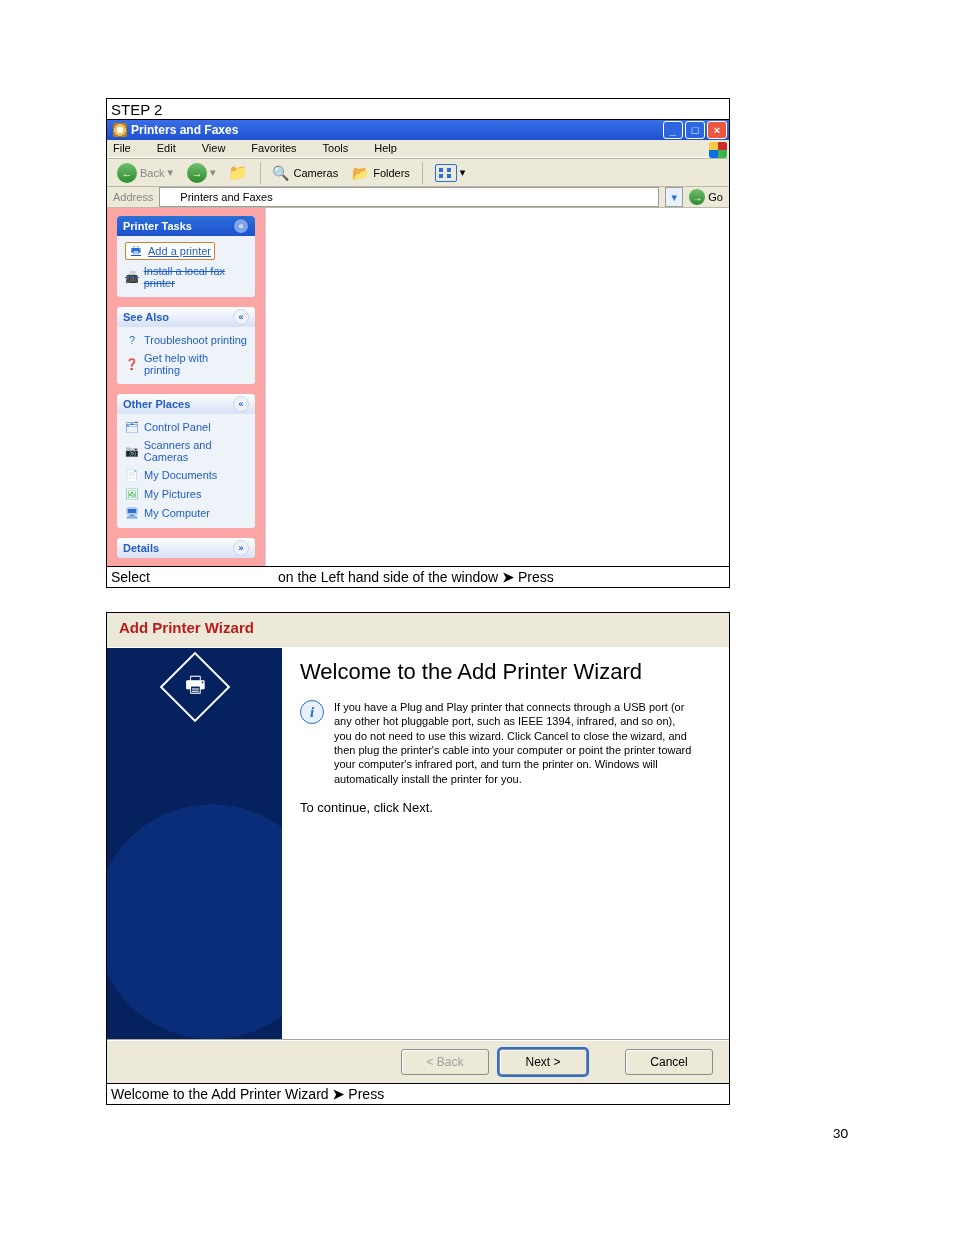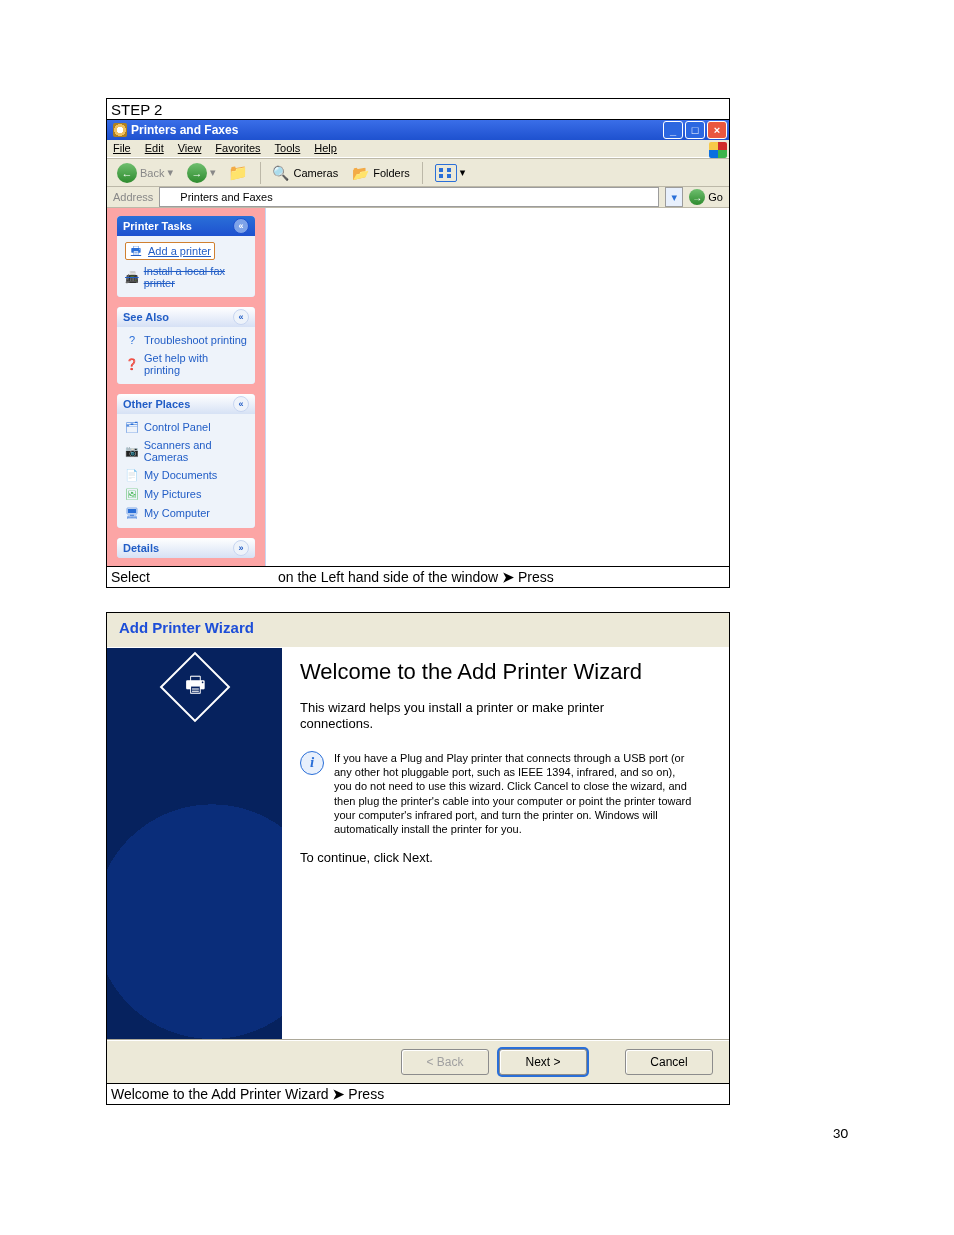--- a/index.html
+++ b/index.html
@@ -88,24 +88,23 @@
     border-radius: 2px;
   }
 
   .menubar {
     height: 20px;
     background: #ece9d8;
     display: flex; align-items: center;
     padding: 0 6px;
     font-size: 11px;
     color: #000;
-    gap: 14px;
+    gap: 26px;
     border-bottom: 1px solid #fff;
     position: relative;
-    text-decoration: underline;
   }
   .menubar .xp-flag {
     position: absolute; right: 2px; top: 2px;
     width: 18px; height: 16px;
     background:
       conic-gradient(#cf2b2b 0 25%, #3cb44b 0 50%, #0a6fe0 0 75%, #f7c948 0 100%);
     border-radius: 2px;
   }
 
   .toolbar {
@@ -249,21 +248,21 @@
   .wizard {
     width: 100%; height: 470px;
     background: #ece9d8;
     display:flex; flex-direction:column;
     box-sizing:border-box;
   }
   .wiz-title {
     height: 28px;
     padding: 6px 12px 0 12px;
     font-family: Tahoma, Arial, sans-serif;
-    font-size: 15px; font-weight: bold; color:#1d4ed8;
+    font-size: 15px; font-weight: bold; color:#b91c1c;
   }
   .wiz-main {
     flex:1;
     border-top:1px solid #fff;
     border-bottom:1px solid #aca899;
     display:flex;
     background:#fff;
   }
   .wiz-side {
     width: 175px;
@@ -488,21 +487,20 @@
       <div class="wiz-title">Add Printer Wizard</div>
 
       <div class="wiz-main">
         <div class="wiz-side">
           <div class="printer-mark">
               <span>🖶</span>
             </div>
         </div>
         <div class="wiz-content">
           <h1 class="wiz-h1">Welcome to the Add Printer Wizard</h1>
-          <p class="wiz-p">This wizard helps you install a printer or make printer connections.</p>
           <div class="info-row">
             <div class="info-icon">i</div>
             <div class="info-text">If you have a Plug and Play printer that connects through a USB port (or any other hot pluggable port, such as IEEE 1394, infrared, and so on), you do not need to use this wizard. Click Cancel to close the wizard, and then plug the printer's cable into your computer or point the printer toward your computer's infrared port, and turn the printer on. Windows will automatically install the printer for you.</div>
           </div>
           <p class="wiz-p">To continue, click Next.</p>
         </div>
       </div>
 
       <div class="wiz-footer">
         <div class="wbtn disabled">&lt; Back</div>

